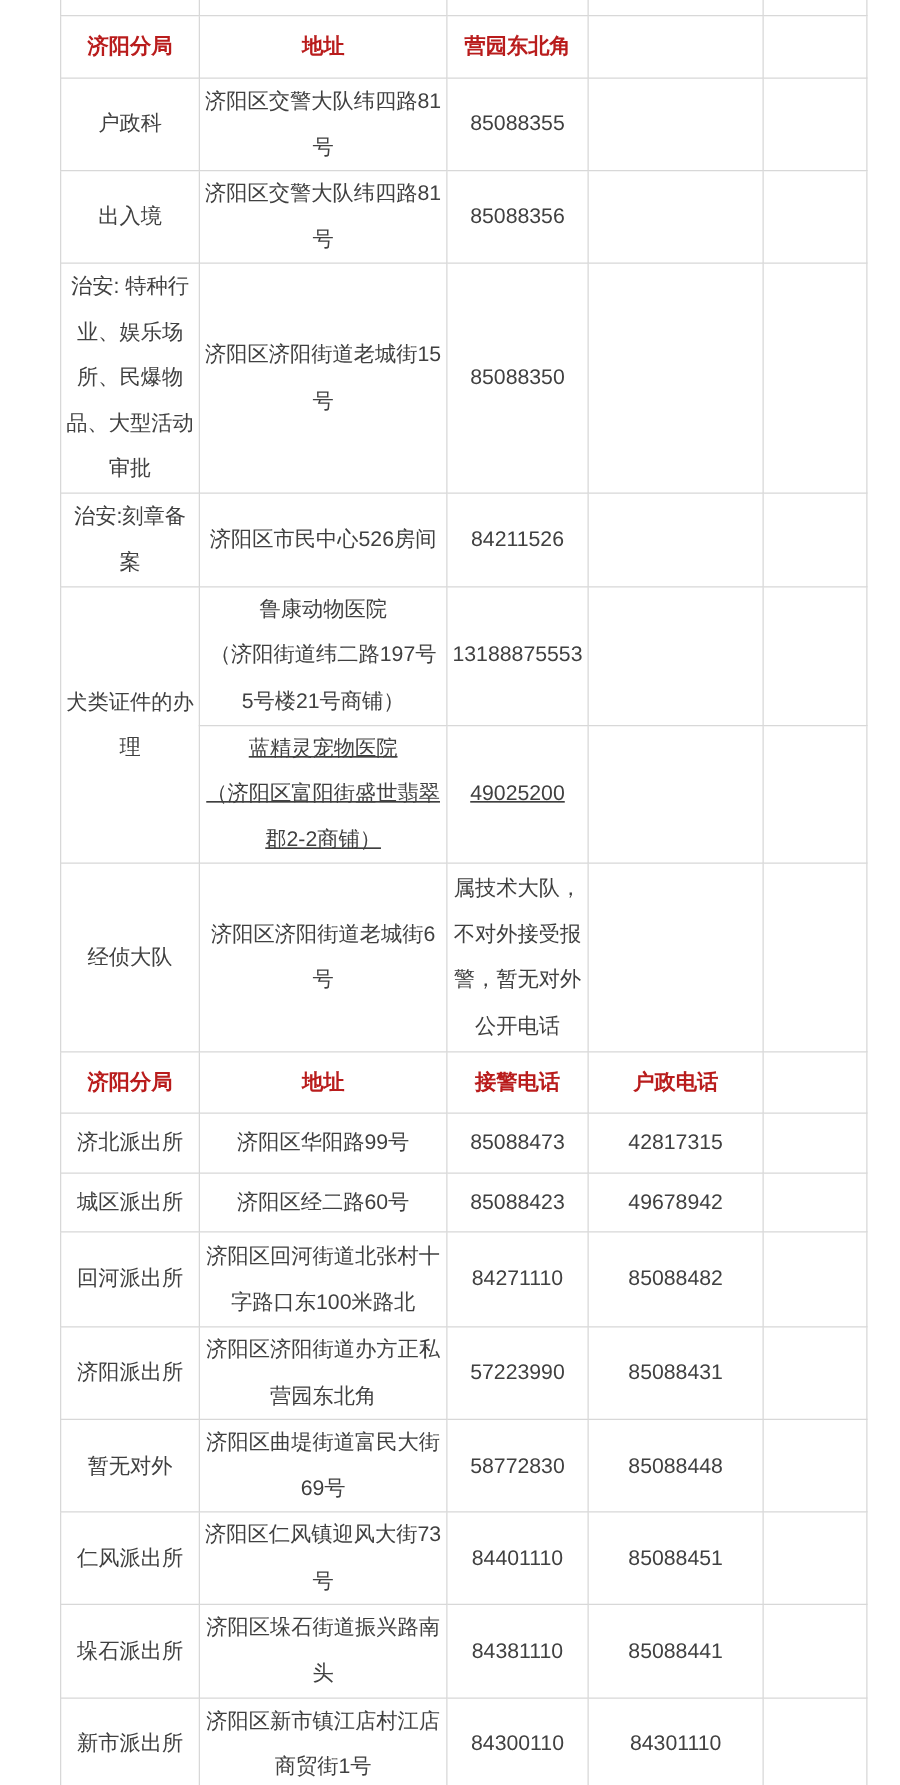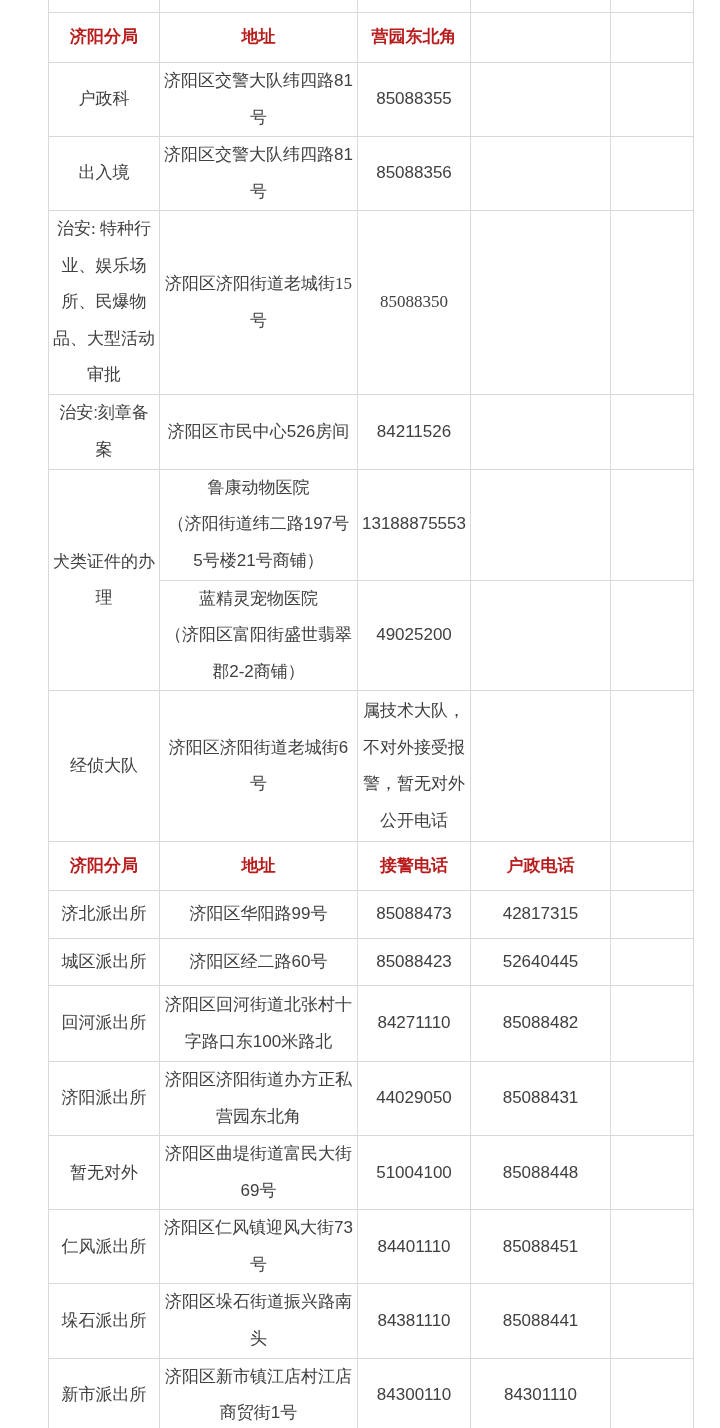--- a/index.html
+++ b/index.html
@@ -45,23 +45,23 @@
   tr.h42  { height: 42px; }
   tr.h47  { height: 47px; padding-left: 28px; }
   tr.h48  { height: 48px; }
   tr.h49  { height: 49px; }
   tr.h50  { height: 50px; }
   tr.h73  { height: 73px; }
   tr.h74  { height: 74px; }
   tr.h75  { height: 75px; }
   tr.h76  { height: 76px; }
   tr.h108 { height: 108px; }
-  tr.h109 { height: 109px; }
+  tr.h109 { height: 109px; text-decoration: underline; }
   tr.h151 { height: 151px; }
-  tr.h182 { height: 182px; font-family: Liberation Serif, serif; }
+  tr.h182 { height: 182px; }
 </style>
 </head>
 <body>
 
 <div class="table-viewport">
   <table class="contact-table">
     <colgroup>
       <col style="width:111px">
       <col style="width:198px">
       <col style="width:113px">
@@ -171,47 +171,47 @@
       <td>济阳区华阳路99号</td>
       <td>85088473</td>
       <td>42817315</td>
       <td></td>
     </tr>
 
     <tr class="h47">
       <td>城区派出所</td>
       <td>济阳区经二路60号</td>
       <td>85088423</td>
-      <td>52640445</td>
+      <td>49678942</td>
       <td></td>
     </tr>
 
     <tr class="h76">
       <td>回河派出所</td>
       <td>济阳区回河街道北张村十
 字路口东100米路北</td>
       <td>84271110</td>
       <td>85088482</td>
       <td></td>
     </tr>
 
     <tr class="h74">
       <td>济阳派出所</td>
       <td>济阳区济阳街道办方正私
 营园东北角</td>
-      <td>44029050</td>
+      <td>57223990</td>
       <td>85088431</td>
       <td></td>
     </tr>
 
     <tr class="h73">
       <td>暂无对外</td>
       <td>济阳区曲堤街道富民大街
 69号</td>
-      <td>51004100</td>
+      <td>58772830</td>
       <td>85088448</td>
       <td></td>
     </tr>
 
     <tr class="h73">
       <td>仁风派出所</td>
       <td>济阳区仁风镇迎风大街73
 号</td>
       <td>84401110</td>
       <td>85088451</td>

